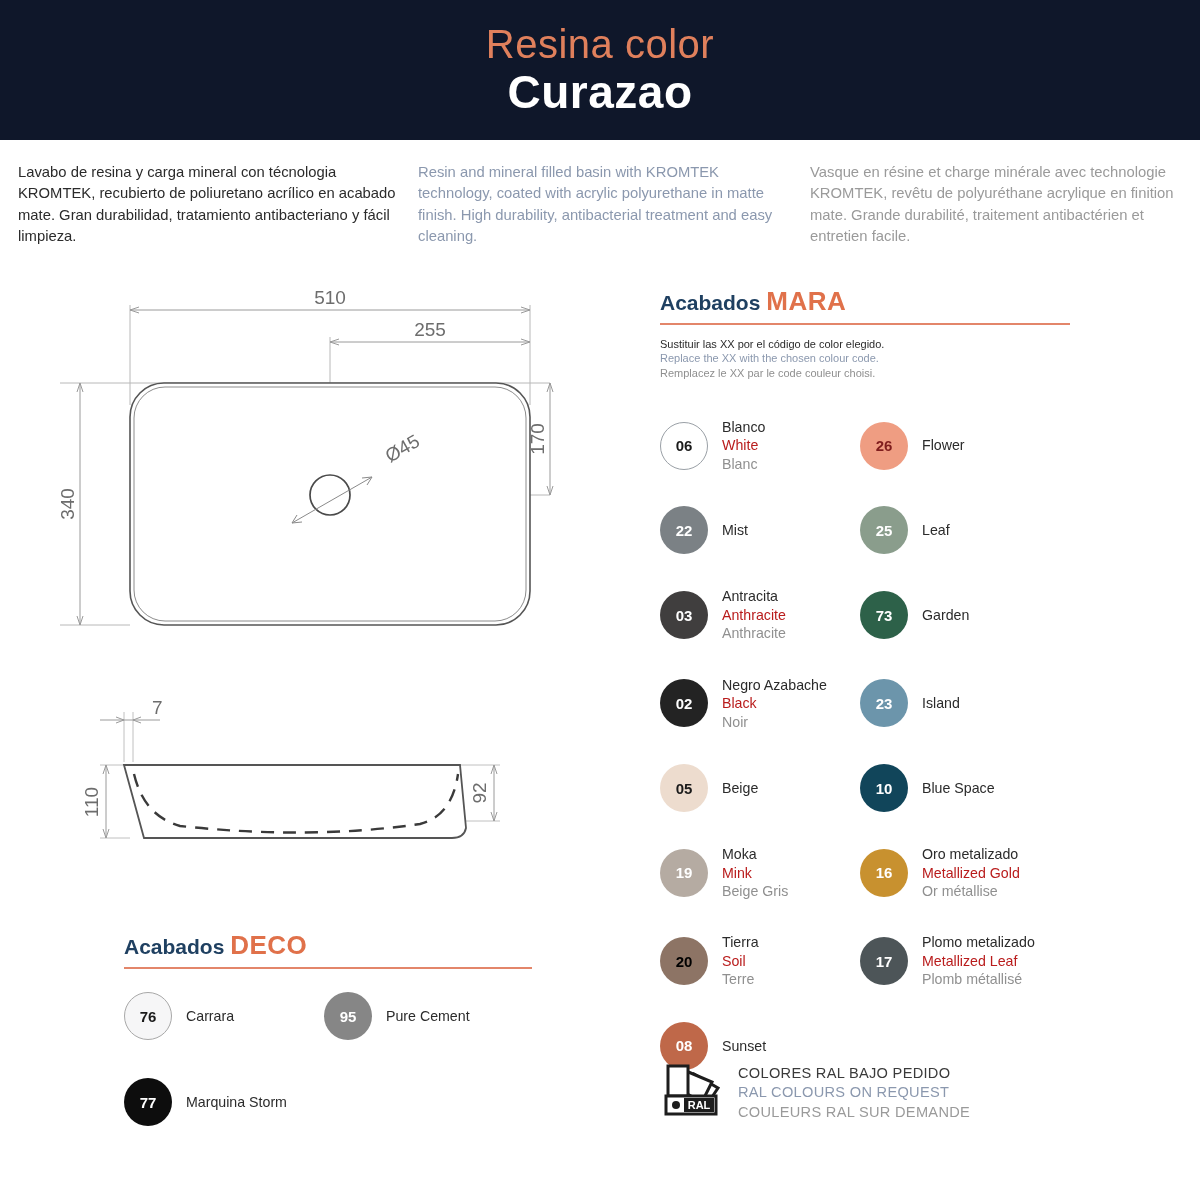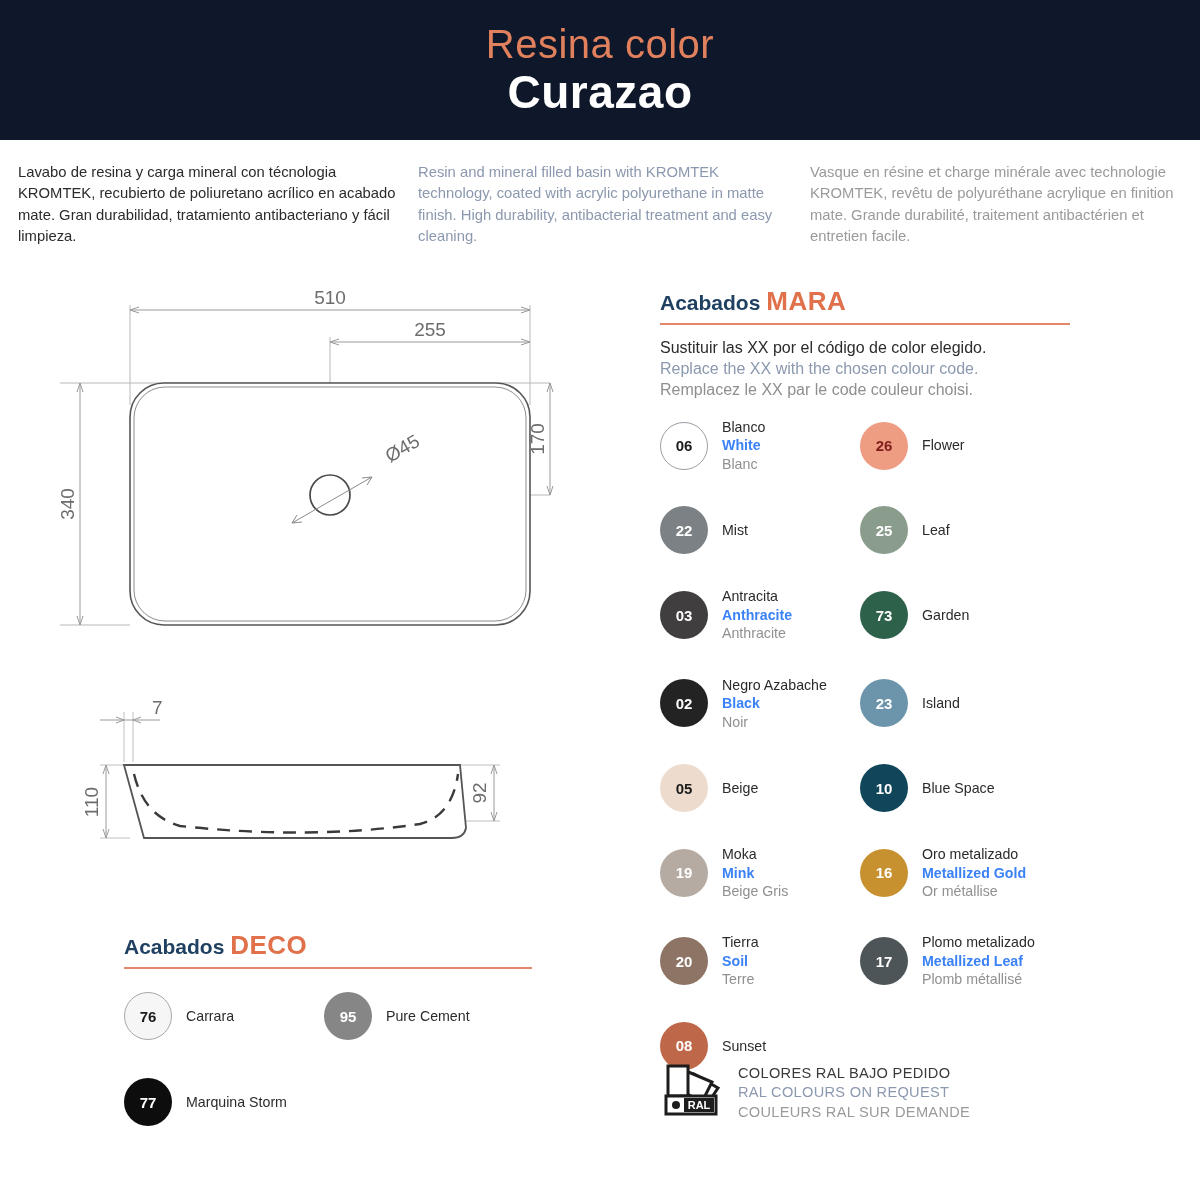--- a/index.html
+++ b/index.html
@@ -44,41 +44,41 @@
 
   
   .sec-title { font-size: 21px; line-height:1; white-space:nowrap; }
   .sec-title .w1 { color:#1f4061; font-weight:600; }
   .sec-title .w2 { color:#e0714a; font-weight:700; font-size:26px; letter-spacing:0.5px; }
   .sec-rule { height:1.5px; background:#e3866a; margin-top:9px; }
 
   
   .mara { position:absolute; left:660px; top:288px; width:410px; }
   .mara-note { margin-top:12px; }
-  .mara-note div { font-size:16px; line-height:1.33; }
+  .mara-note div { font-size:11px; line-height:1.33; }
   .mara-note .l-es { color:#2b2b2b; }
   .mara-note .l-en { color:#8b98ae; }
   .mara-note .l-fr { color:#8f8f8f; }
 
   
   .sw-grid { position:absolute; left:660px; top:418px; width:430px; }
   .sw-row { display:flex; }
   .sw-cell { display:flex; align-items:center; }
   .sw-cell.left { width: 200px; }
   .sw-cell.right { width: 210px; }
   .sw-circle {
     width:48px; height:48px; border-radius:50%;
     flex: 0 0 48px;
     display:flex; align-items:center; justify-content:center;
     font-size:15px; font-weight:700; position:relative; overflow:hidden;
   }
   .sw-labels { margin-left:14px; }
   .sw-labels div { font-size:14.2px; line-height:1.3; white-space:nowrap; }
   .sw-labels .l-es { color:#2b2b2b; }
-  .sw-labels .l-en { color:#3b82f6;font-weight:bold; }
+  .sw-labels .l-en { color:#b91c1c; }
   .sw-labels .l-fr { color:#909090; }
   .sw-num { position:relative; z-index:2; }
 
   
   .deco { position:absolute; left:124px; top:932px; width:408px; }
   .deco-grid { position:absolute; left:124px; top:992px; width:430px; }
 
   
   .ral { position:absolute; left:662px; top:1062px; display:flex; align-items:center; }
   .ral-text { margin-left:14px; }
@@ -330,21 +330,21 @@
           <div class="sw-labels">
             <div class="l-es">Oro metalizado</div>
             <div class="l-en">Metallized Gold</div>
             <div class="l-fr">Or métallise</div>
           </div>
         </div>
       </div>
       <div class="sw-row" style="margin-bottom: 33px;">
         <div class="sw-cell left">
           <div class="sw-circle" style="background:#8d7465;color:#ffffff;">
-            <span class="sw-num" style="color: #ffffff;">20</span>
+            <span class="sw-num" style="color: #000000;">20</span>
           </div>
           <div class="sw-labels">
             <div class="l-es">Tierra</div>
             <div class="l-en">Soil</div>
             <div class="l-fr">Terre</div>
           </div>
         </div>
         <div class="sw-cell right">
           <div class="sw-circle" style="background:#4d5558;color:#ffffff;">
             <span class="sw-num" style="color: rgb(255, 255, 255);">17</span>

